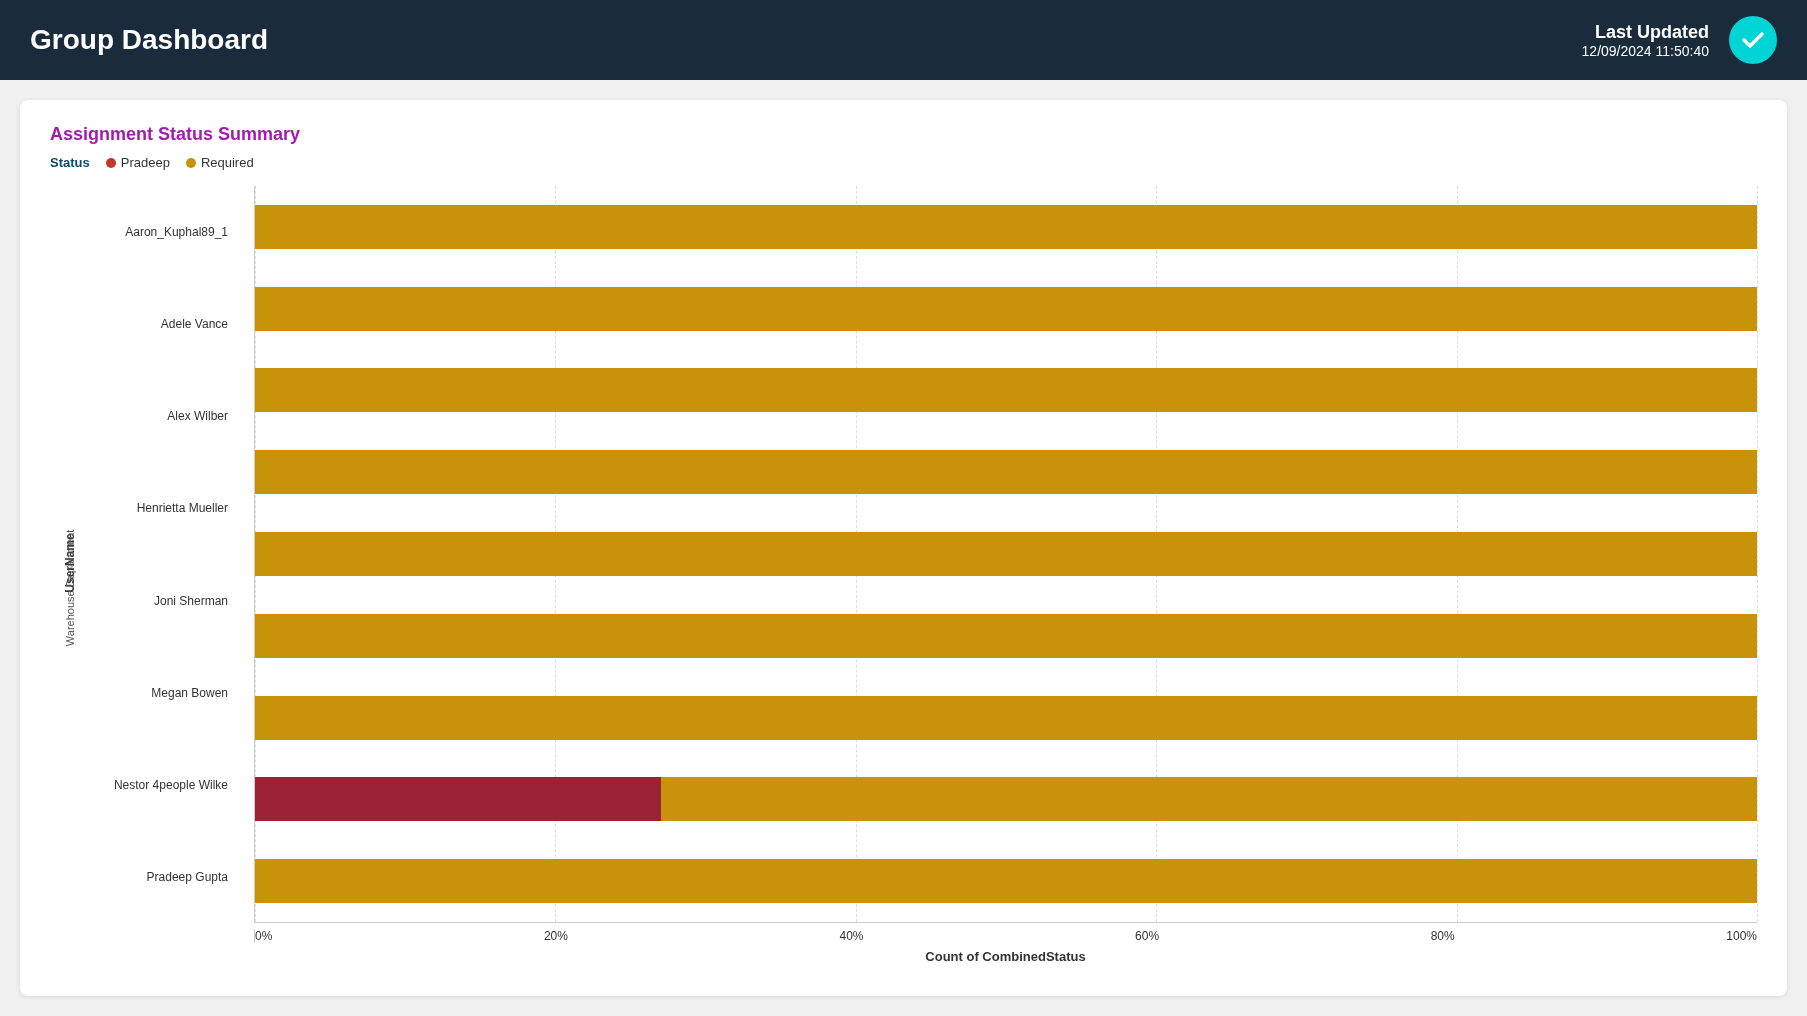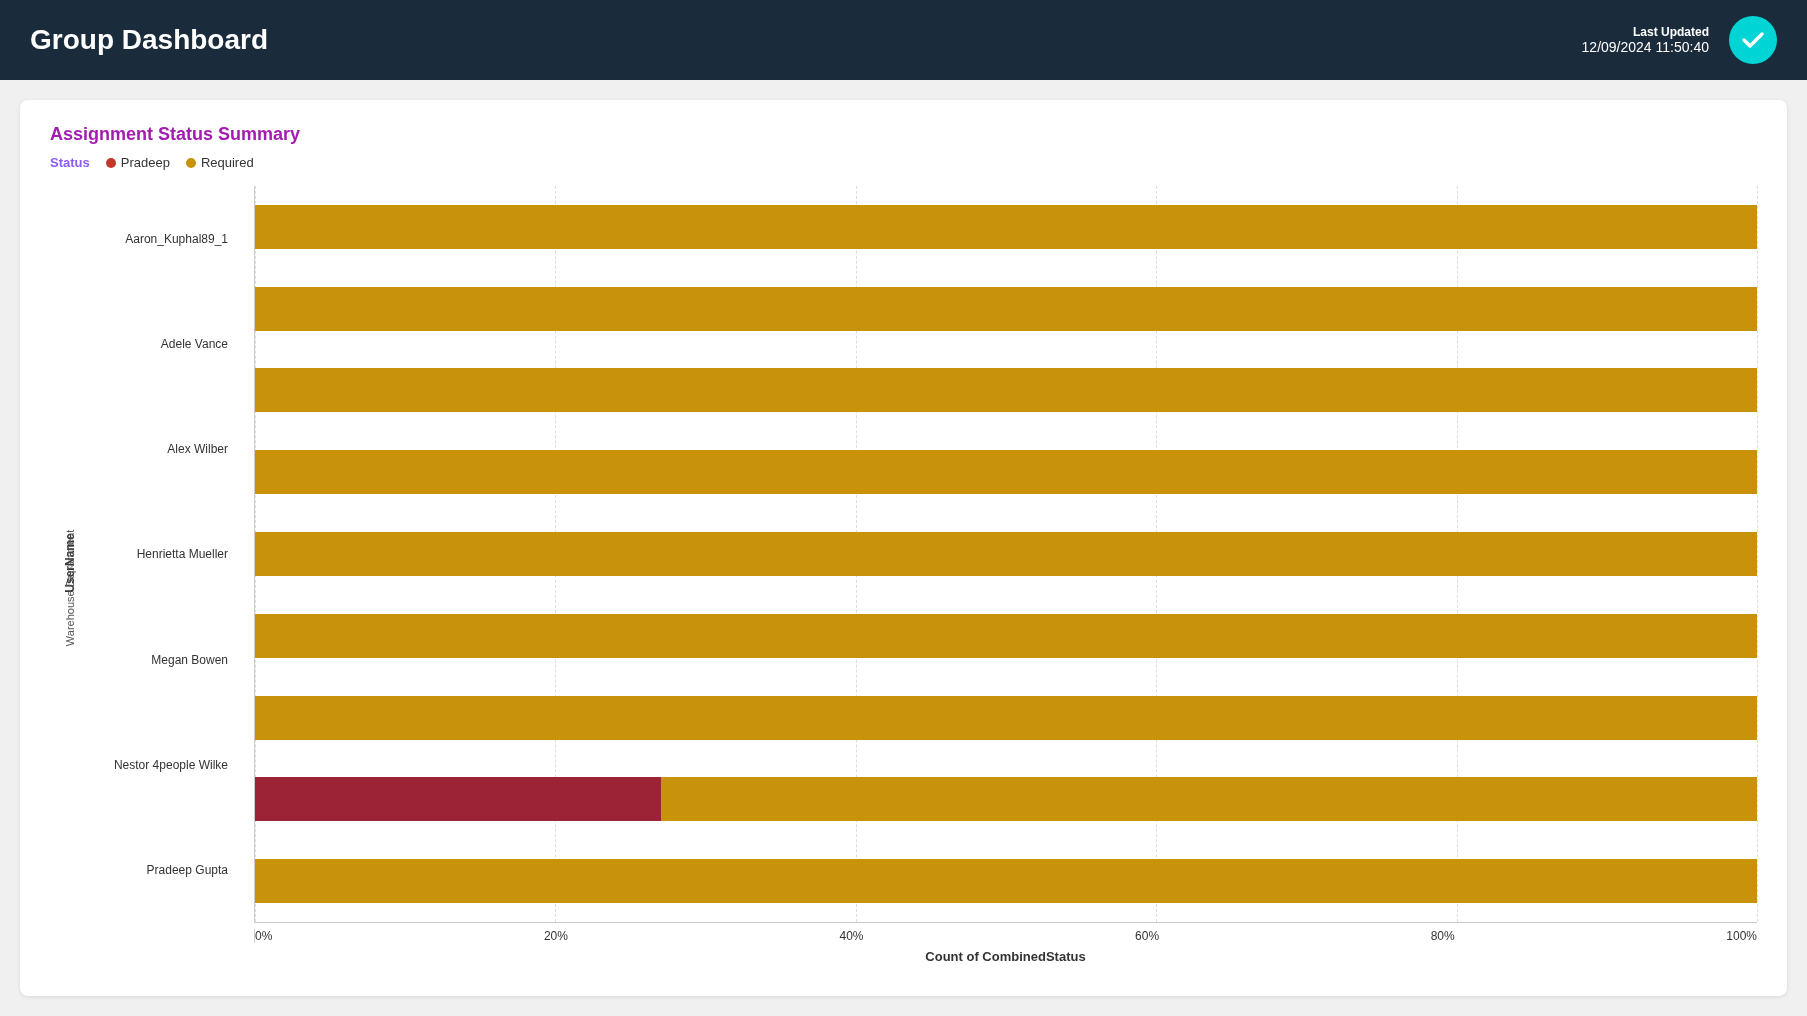--- a/index.html
+++ b/index.html
@@ -31,21 +31,21 @@
       display: flex;
       align-items: center;
       gap: 20px;
     }
 
     .last-updated {
       text-align: right;
     }
 
     .last-updated-label {
-      font-size: 12px;
+      font-size: 18px;
       font-weight: 700;
       color: white;
     }
 
     .last-updated-value {
       font-size: 14px;
       color: white;
     }
 
     .checkmark-icon {
@@ -85,21 +85,21 @@
       display: flex;
       align-items: center;
       gap: 16px;
       margin-bottom: 16px;
       font-size: 13px;
       color: #333;
     }
 
     .legend-label {
       font-weight: 700;
-      color: #8b5cf6;
+      color: #0c4a6e;
     }
 
     .legend-item {
       display: flex;
       align-items: center;
       gap: 5px;
     }
 
     .legend-dot {
       width: 10px;
@@ -292,20 +292,21 @@
       </div>
 
       <div class="chart-inner">
         <div class="bars-and-labels">
 
           <div class="y-labels" id="y-labels">
               <div class="y-label">Aaron_Kuphal89_1</div>
               <div class="y-label">Adele Vance</div>
               <div class="y-label">Alex Wilber</div>
               <div class="y-label">Henrietta Mueller</div>
+              <div class="y-label">Joni Sherman</div>
               <div class="y-label">Megan Bowen</div>
               <div class="y-label">Nestor 4people Wilke</div>
               <div class="y-label">Pradeep Gupta</div>
             </div>
 
           <div class="bars-container" id="bars-container">
 
             <div class="grid-lines" id="grid-lines">
                 <div class="grid-line" style="left: 0%;"></div>
                 <div class="grid-line" style="left: 20%;"></div>

